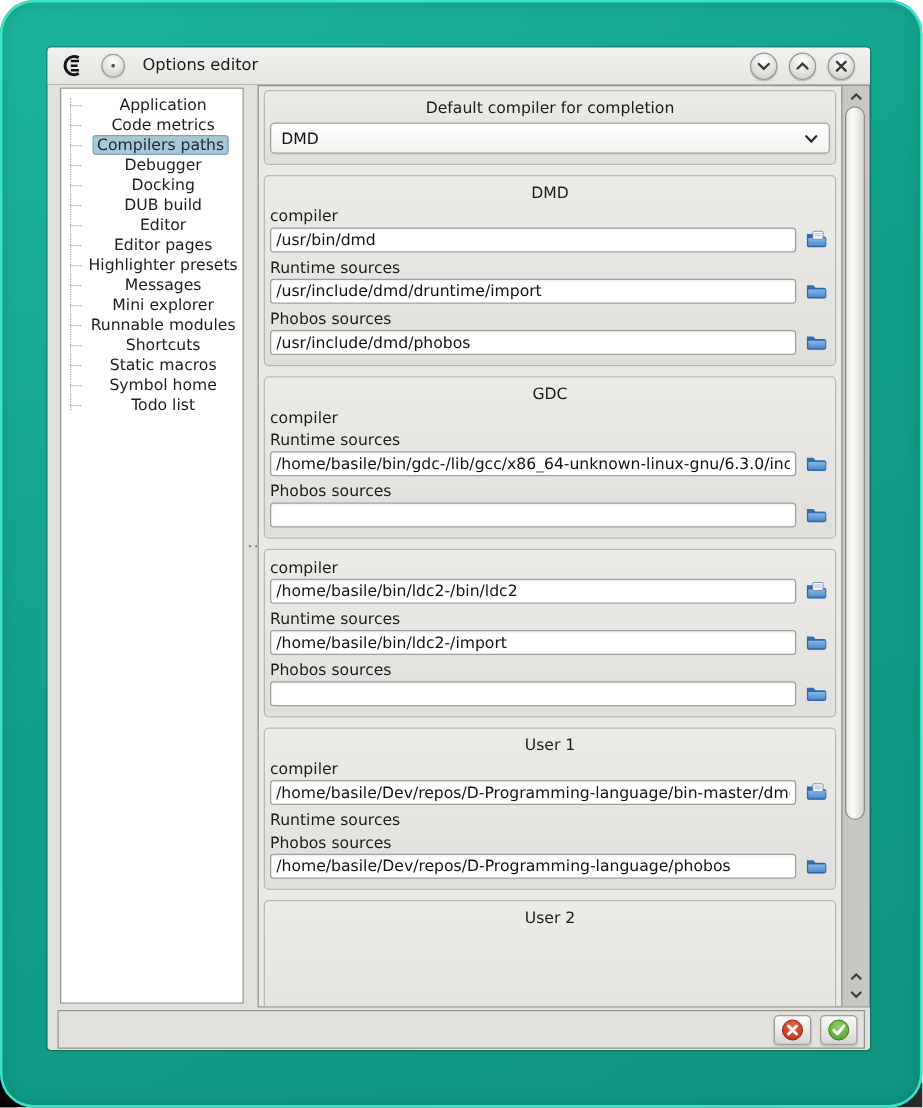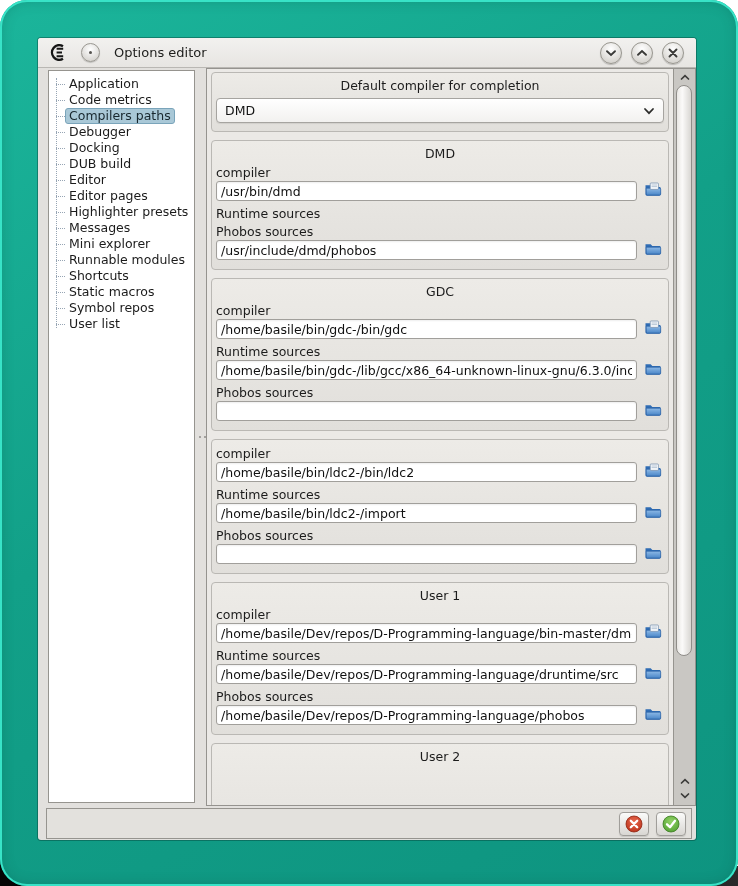--- a/index.html
+++ b/index.html
@@ -41,21 +41,21 @@
 
   .client { position:absolute; left:0; top:30px; right:0; bottom:0; }
 
   
   .sidebar { position:absolute; left:10px; top:2px; width:147px; height:733px;
     background:#ffffff; border:1px solid #96948f; padding:5px 2px 0 0; overflow:hidden; }
   .tree { position:relative; }
   .tree-guide { position:absolute; left:7px; top:2px; height:250px; width:0;
     border-left:1px dotted #97a5b4; }
   .tree-item { position:relative; height:16px; line-height:16px; padding-left:20px;
-    font-size:12.5px; color:#1b1b1b; white-space:nowrap; }
+    font-size:12.5px; color:#1b1b1b; white-space:nowrap;text-align:center; }
   .tree-item::before { content:""; position:absolute; left:7px; top:8px; width:9px;
     border-top:1px dotted #97a5b4; }
   .tree-item .sel-wrap { display:inline-block; background:#a9c8d7;
     border:1px solid #7aa4ba; border-radius:3px; padding:0 3px; margin-left:-4px;
     height:16px; line-height:14px; color:#18272e; }
 
   
   .splitter { position:absolute; left:158px; top:2px; width:12px; height:733px;
     display:flex; align-items:center; justify-content:center; gap:3px; }
   .grip-dot { width:2px; height:2px; background:#8e8c88; border-radius:50%; }
@@ -63,21 +63,21 @@
   
   .scrollbox { position:absolute; left:168px; top:0; width:490px; height:738px;
     border:1px solid #95938f; background:#ebe9e6; display:flex; }
   .panel { width:466px; height:100%; overflow:hidden; padding:3px 2px; }
 
   .grp { margin:0 2px 8px 2px; border:1px solid #bab8b4; border-radius:4px;
     background:linear-gradient(#edebe7,#e1dfdb); padding:4px 4px 6px; }
   .grp-title { height:17px; line-height:17px; text-align:center; font-size:12.5px;
     color:#1c1c1c; margin-bottom:1px; }
   .flabel { height:18px; line-height:19px; text-align:left; font-size:12.5px; color:#1c1c1c; }
-  .frow { height:21px; margin-bottom:2px; display:flex; align-items:flex-start; gap:5px; }
+  .frow { height:21px; margin-bottom:2px; display:flex; align-items:center; gap:5px; }
   .pinput { flex:1; height:20px; border:1px solid #a19f9b; border-radius:3px;
     background:#ffffff; font-family:"DejaVu Sans", sans-serif; font-size:12.5px;
     color:#111; padding:0 4px; outline:none; box-shadow:inset 0 1px 2px rgba(0,0,0,.07); }
   .iconbtn { width:22px; height:18px; background:transparent; border:none;
     display:flex; align-items:center; justify-content:center; }
 
   .combo { height:25px; margin:4px 0 2px; border:1px solid #a6a4a0; border-radius:4px;
     background:linear-gradient(#ffffff,#f2f1ef); display:flex; align-items:center;
     padding:0 8px; font-size:12.5px; color:#131313; box-shadow:0 1px 1px rgba(0,0,0,.08); }
   .combo .cval { flex:1; }
@@ -178,22 +178,22 @@
           <div class="tree-item"><span>Docking</span></div>
           <div class="tree-item"><span>DUB build</span></div>
           <div class="tree-item"><span>Editor</span></div>
           <div class="tree-item"><span>Editor pages</span></div>
           <div class="tree-item"><span>Highlighter presets</span></div>
           <div class="tree-item"><span>Messages</span></div>
           <div class="tree-item"><span>Mini explorer</span></div>
           <div class="tree-item"><span>Runnable modules</span></div>
           <div class="tree-item"><span>Shortcuts</span></div>
           <div class="tree-item"><span>Static macros</span></div>
-          <div class="tree-item"><span>Symbol repos</span></div>
-          <div class="tree-item"><span>User list</span></div>
+          <div class="tree-item"><span>Symbol home</span></div>
+          <div class="tree-item"><span>Todo list</span></div>
         </div>
       </div>
 
       <div class="splitter">
         <span class="grip-dot"></span>
         <span class="grip-dot"></span>
       </div>
 
       <div class="scrollbox">
         <div class="panel">
@@ -215,118 +215,108 @@
               <input class="pinput" value="/usr/bin/dmd" style="">
               <button class="iconbtn">
                 <svg width="18" height="16" viewBox="0 0 18 16">
                     <use href="#icon-folder-shape"></use>
                     <rect x="6.2" y="1" width="8.2" height="6.4" rx="0.8" fill="#f6f8fb" stroke="#6b87a8" stroke-width="0.7"></rect>
                     <path d="M7.6 3 h5.4 M7.6 4.6 h5.4" stroke="#9fb2c6" stroke-width="0.7"></path>
                   </svg>
               </button>
             </div>
             <div class="flabel">Runtime sources</div>
+            <div class="frow">
+              <input class="pinput" value="/usr/include/dmd/druntime/import" style="">
+              <button class="iconbtn">
+                <svg width="18" height="16" viewBox="0 0 18 16">
+                    <use href="#icon-folder-shape"></use>
+                  </svg>
+              </button>
+            </div>
             <div class="flabel">Phobos sources</div>
             <div class="frow">
               <input class="pinput" value="/usr/include/dmd/phobos" style="">
               <button class="iconbtn">
                 <svg width="18" height="16" viewBox="0 0 18 16">
                     <use href="#icon-folder-shape"></use>
                   </svg>
               </button>
             </div>
           </div>
 
           <div class="grp">
             <div class="grp-title">GDC</div>
             <div class="flabel">compiler</div>
-            <div class="frow">
-              <input class="pinput" value="/home/basile/bin/gdc-/bin/gdc" style="">
+            <div class="flabel">Runtime sources</div>
+            <div class="frow">
+              <input class="pinput" value="/home/basile/bin/gdc-/lib/gcc/x86_64-unknown-linux-gnu/6.3.0/includ" style="">
+              <button class="iconbtn">
+                <svg width="18" height="16" viewBox="0 0 18 16">
+                    <use href="#icon-folder-shape"></use>
+                  </svg>
+              </button>
+            </div>
+            <div class="flabel">Phobos sources</div>
+            <div class="frow">
+              <input class="pinput" style="">
+              <button class="iconbtn">
+                <svg width="18" height="16" viewBox="0 0 18 16">
+                    <use href="#icon-folder-shape"></use>
+                  </svg>
+              </button>
+            </div>
+          </div>
+
+          <div class="grp">
+            <div class="flabel">compiler</div>
+            <div class="frow">
+              <input class="pinput" value="/home/basile/bin/ldc2-/bin/ldc2" style="">
               <button class="iconbtn">
                 <svg width="18" height="16" viewBox="0 0 18 16">
                     <use href="#icon-folder-shape"></use>
                     <rect x="6.2" y="1" width="8.2" height="6.4" rx="0.8" fill="#f6f8fb" stroke="#6b87a8" stroke-width="0.7"></rect>
                     <path d="M7.6 3 h5.4 M7.6 4.6 h5.4" stroke="#9fb2c6" stroke-width="0.7"></path>
                   </svg>
               </button>
             </div>
             <div class="flabel">Runtime sources</div>
             <div class="frow">
-              <input class="pinput" value="/home/basile/bin/gdc-/lib/gcc/x86_64-unknown-linux-gnu/6.3.0/includ" style="">
+              <input class="pinput" value="/home/basile/bin/ldc2-/import" style="">
               <button class="iconbtn">
                 <svg width="18" height="16" viewBox="0 0 18 16">
                     <use href="#icon-folder-shape"></use>
                   </svg>
               </button>
             </div>
             <div class="flabel">Phobos sources</div>
             <div class="frow">
               <input class="pinput" style="">
               <button class="iconbtn">
                 <svg width="18" height="16" viewBox="0 0 18 16">
                     <use href="#icon-folder-shape"></use>
                   </svg>
               </button>
             </div>
           </div>
 
           <div class="grp">
+            <div class="grp-title">User 1</div>
             <div class="flabel">compiler</div>
             <div class="frow">
-              <input class="pinput" value="/home/basile/bin/ldc2-/bin/ldc2" style="">
+              <input class="pinput" value="/home/basile/Dev/repos/D-Programming-language/bin-master/dmd" style="">
               <button class="iconbtn">
                 <svg width="18" height="16" viewBox="0 0 18 16">
                     <use href="#icon-folder-shape"></use>
                     <rect x="6.2" y="1" width="8.2" height="6.4" rx="0.8" fill="#f6f8fb" stroke="#6b87a8" stroke-width="0.7"></rect>
                     <path d="M7.6 3 h5.4 M7.6 4.6 h5.4" stroke="#9fb2c6" stroke-width="0.7"></path>
                   </svg>
               </button>
             </div>
             <div class="flabel">Runtime sources</div>
-            <div class="frow">
-              <input class="pinput" value="/home/basile/bin/ldc2-/import" style="">
-              <button class="iconbtn">
-                <svg width="18" height="16" viewBox="0 0 18 16">
-                    <use href="#icon-folder-shape"></use>
-                  </svg>
-              </button>
-            </div>
-            <div class="flabel">Phobos sources</div>
-            <div class="frow">
-              <input class="pinput" style="">
-              <button class="iconbtn">
-                <svg width="18" height="16" viewBox="0 0 18 16">
-                    <use href="#icon-folder-shape"></use>
-                  </svg>
-              </button>
-            </div>
-          </div>
-
-          <div class="grp">
-            <div class="grp-title">User 1</div>
-            <div class="flabel">compiler</div>
-            <div class="frow">
-              <input class="pinput" value="/home/basile/Dev/repos/D-Programming-language/bin-master/dmd" style="">
-              <button class="iconbtn">
-                <svg width="18" height="16" viewBox="0 0 18 16">
-                    <use href="#icon-folder-shape"></use>
-                    <rect x="6.2" y="1" width="8.2" height="6.4" rx="0.8" fill="#f6f8fb" stroke="#6b87a8" stroke-width="0.7"></rect>
-                    <path d="M7.6 3 h5.4 M7.6 4.6 h5.4" stroke="#9fb2c6" stroke-width="0.7"></path>
-                  </svg>
-              </button>
-            </div>
-            <div class="flabel">Runtime sources</div>
-            <div class="frow">
-              <input class="pinput" value="/home/basile/Dev/repos/D-Programming-language/druntime/src" style="">
-              <button class="iconbtn">
-                <svg width="18" height="16" viewBox="0 0 18 16">
-                    <use href="#icon-folder-shape"></use>
-                  </svg>
-              </button>
-            </div>
             <div class="flabel">Phobos sources</div>
             <div class="frow">
               <input class="pinput" value="/home/basile/Dev/repos/D-Programming-language/phobos" style="">
               <button class="iconbtn">
                 <svg width="18" height="16" viewBox="0 0 18 16">
                     <use href="#icon-folder-shape"></use>
                   </svg>
               </button>
             </div>
           </div>

